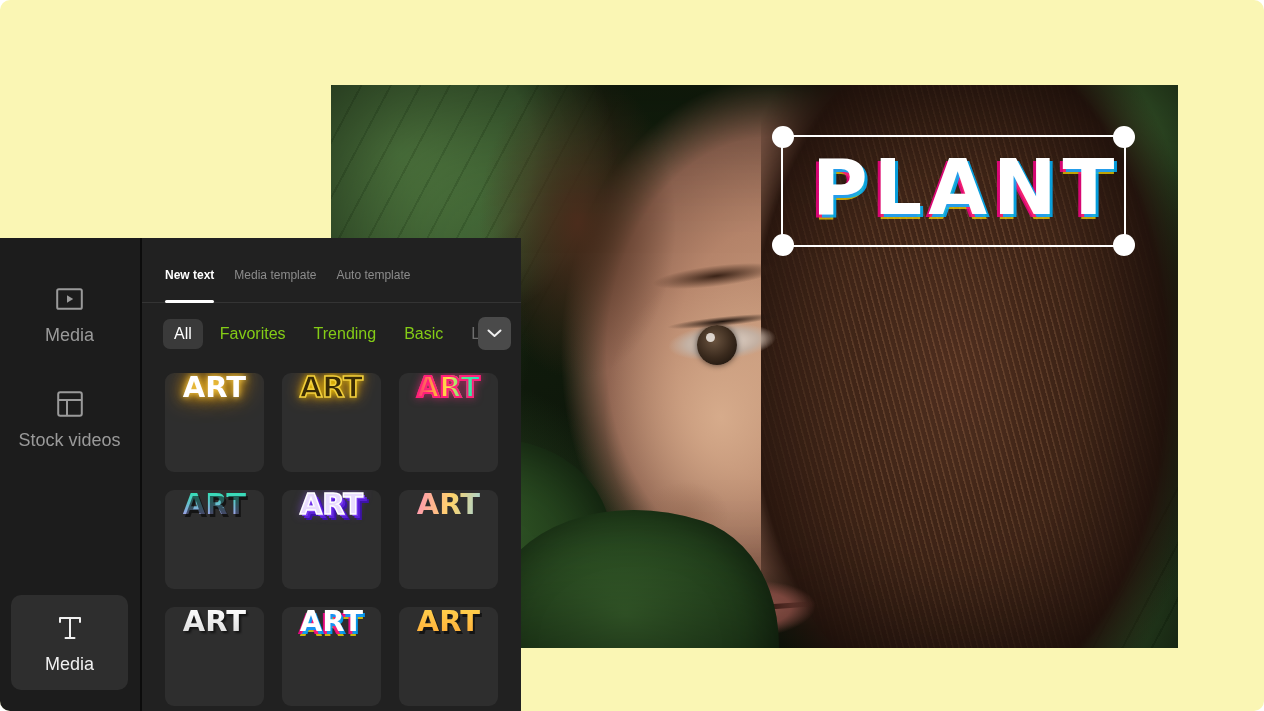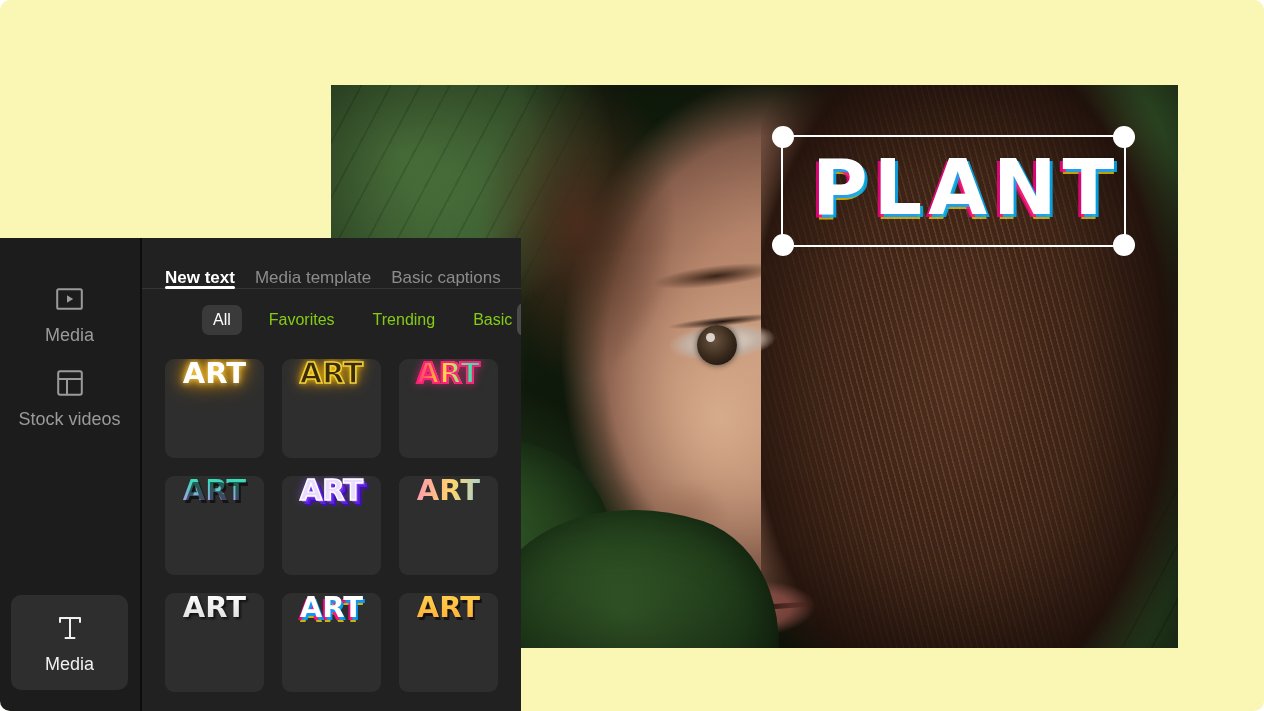--- a/index.html
+++ b/index.html
@@ -184,51 +184,51 @@
     gap: 10px; border-radius: 10px; cursor: pointer;
     color: #9A9A9A;
   }
   .rail-item.active { background: #2E2E2E; color: #F2F2F2; }
   .rail-item .ri-label {
     font-size: 18px; line-height: 1.25; text-align: center;
   }
   .rail-item.active .ri-label { font-weight: 400; color: #F0F0F0; }
   .rail-icon { width: 30px; height: 30px; display: flex; align-items: center; justify-content: center; }
   #rail-media { position: absolute; left: 11px; top: 32px; }
-  #rail-stock { position: absolute; left: 11px; top: 116px; }
+  #rail-stock { position: absolute; left: 11px; top: 137px; }
   #rail-audio { position: absolute; left: 11px; top: 262px; }
   #rail-text  { position: absolute; left: 11px; top: 357px; height: 95px; justify-content: center; }
 
   
   #panel {
     position: absolute; left: 140px; top: 238px;
     width: 381px; height: 473px;
     background: #212121;
     border-left: 2px solid #0c0c0c;
     z-index: 9;
     overflow: hidden;
   }
   #tabs {
     display: flex; align-items: flex-end; gap: 20px;
     padding: 30px 0 0 23px;
     border-bottom: 1px solid #343434;
   }
   .tab {
-    font-size: 17px; color: #8C8C8C; padding-bottom: 0;
+    font-size: 12px; color: #8C8C8C; padding-bottom: 20px;
     cursor: pointer; position: relative; white-space: nowrap;
   }
   .tab.active { color: #FFFFFF; font-weight: 700; }
   .tab.active::after {
     content: ""; position: absolute; left: 0; right: 0; bottom: -1px;
     height: 3px; background: #FFFFFF; border-radius: 2px;
   }
 
   #filters {
-    display: flex; align-items: center; gap: 16px;
-    padding: 16px 0 0 21px; position: relative; margin-left: 39px;
+    display: flex; align-items: center; gap: 6px;
+    padding: 16px 0 0 21px; position: relative;
   }
   .pill {
     font-size: 16px; color: #84cc16; padding: 6px 11px;
     border-radius: 7px; cursor: pointer; white-space: nowrap;
   }
   .pill.active { background: #3A3A3A; color: #FFFFFF; }
   .pill.cut { max-width: 38px; overflow: hidden; color: #6E6E6E; }
   #filter-more {
     position: absolute; left: 336px; top: 14px;
     width: 33px; height: 33px; border-radius: 7px;
@@ -340,21 +340,21 @@
       </span>
       <span class="ri-label">Media</span>
     </div>
   </div>
 
   <div id="panel">
 
     <div id="tabs">
       <div class="tab active">New text</div>
       <div class="tab">Media template</div>
-      <div class="tab">Basic captions</div>
+      <div class="tab">Auto template</div>
     </div>
 
     <div id="filters">
       <div class="pill active">All</div>
       <div class="pill">Favorites</div>
       <div class="pill">Trending</div>
       <div class="pill">Basic</div>
       <div class="pill cut">Lux</div>
       <div id="filter-more">
         <span>

